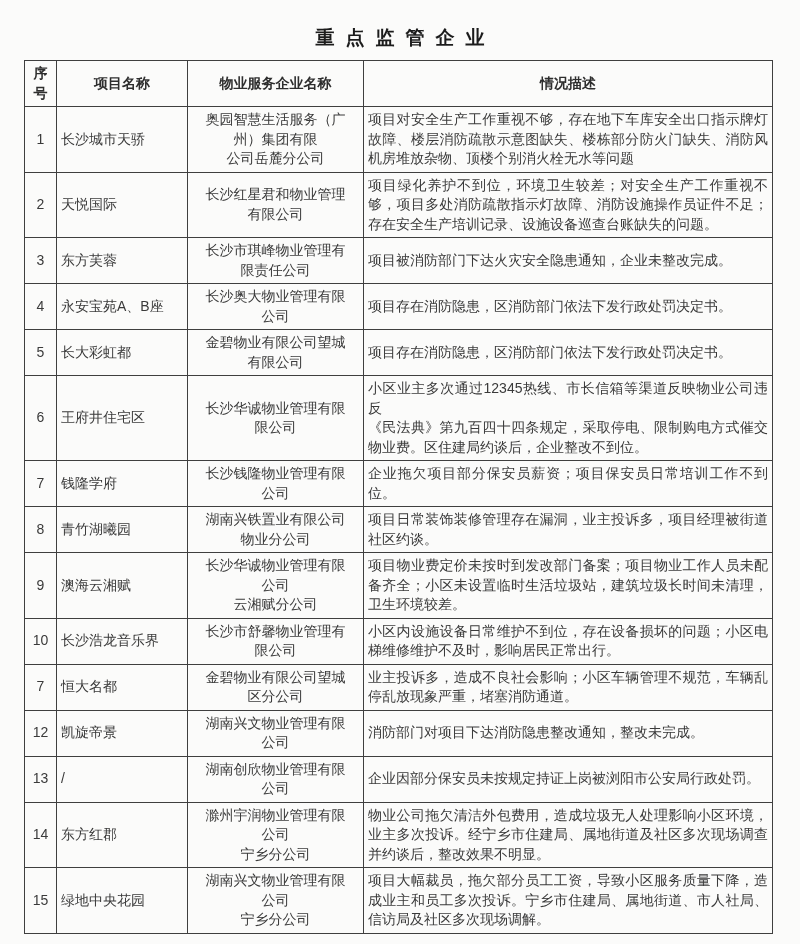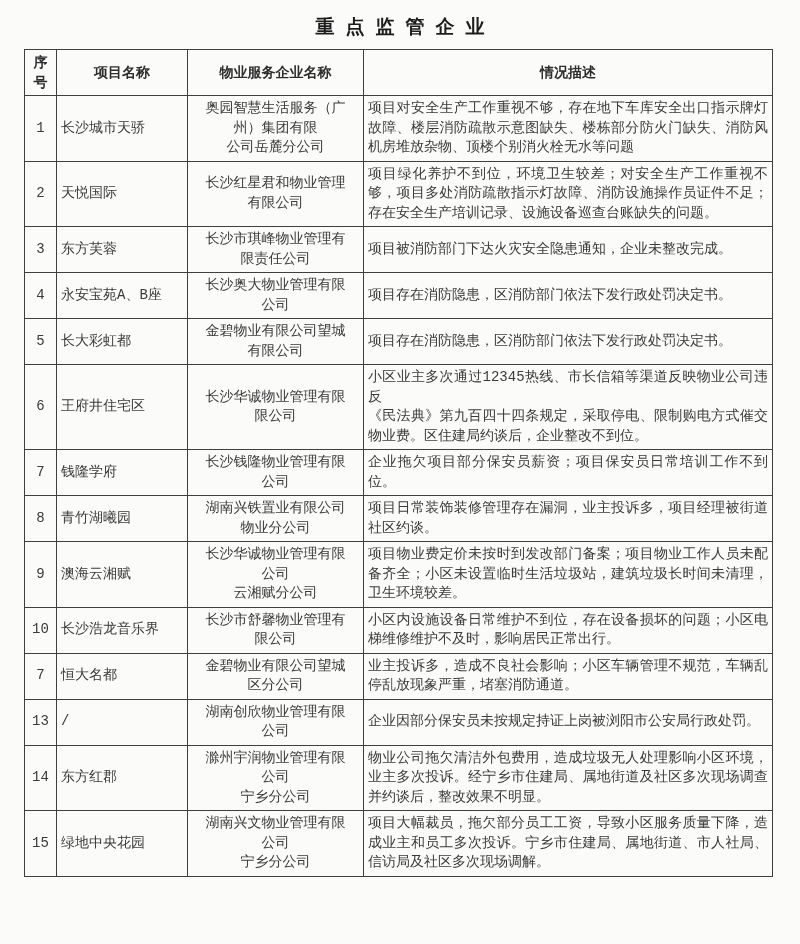--- a/index.html
+++ b/index.html
@@ -3,21 +3,21 @@
 <meta charset="utf-8">
 <style>
   * { box-sizing: border-box; margin: 0; padding: 0; }
   html, body {
     width: 800px; height: 944px;
     background: #fbfbfa;
     font-family: "Liberation Sans", "DejaVu Sans", sans-serif;
     color: #3a3a3a;
     overflow: hidden;
   }
-  .page { padding-top: 14px; }
+  .page { padding-top: 25px; }
   .doc-title {
     text-align: center;
     font-weight: bold;
     font-size: 19px;
     color: #1c1c1c;
     letter-spacing: 11px;
     margin-bottom: 9px;
     padding-left: 11px; 
   }
   table.report {
@@ -43,21 +43,21 @@
   }
   td.cell-no { text-align: center; }
   td.cell-project { text-align: left; }
   td.cell-company { text-align: center; white-space: pre-line; }
   td.cell-desc {
     text-align: justify;
     white-space: pre-line;
     padding: 3px 6px;
   }
   tr.data-row { min-height: 46px; }
-  tr.data-row td { height: 46px; font-family: Liberation Mono, monospace; }
+  tr.data-row td { height: 46px; }
 </style>
 </head>
 <body>
 
 <div class="page">
   <div class="doc-title">重点监管企业</div>
 
   <table class="report">
     <colgroup>
       <col style="width:32px">
@@ -158,20 +158,27 @@
   </tr>
 
   <tr class="data-row">
     <td class="cell-no">7</td>
     <td class="cell-project">恒大名都</td>
     <td class="cell-company">金碧物业有限公司望城
 区分公司</td>
     <td class="cell-desc">业主投诉多，造成不良社会影响；小区车辆管理不规范，车辆乱停乱放现象严重，堵塞消防通道。</td>
   </tr>
 
+  <tr class="data-row">
+    <td class="cell-no">12</td>
+    <td class="cell-project">凯旋帝景</td>
+    <td class="cell-company">湖南兴文物业管理有限
+公司</td>
+    <td class="cell-desc">消防部门对项目下达消防隐患整改通知，整改未完成。</td>
+  </tr>
 
   <tr class="data-row">
     <td class="cell-no">13</td>
     <td class="cell-project">/</td>
     <td class="cell-company">湖南创欣物业管理有限
 公司</td>
     <td class="cell-desc">企业因部分保安员未按规定持证上岗被浏阳市公安局行政处罚。</td>
   </tr>
 
   <tr class="data-row">

